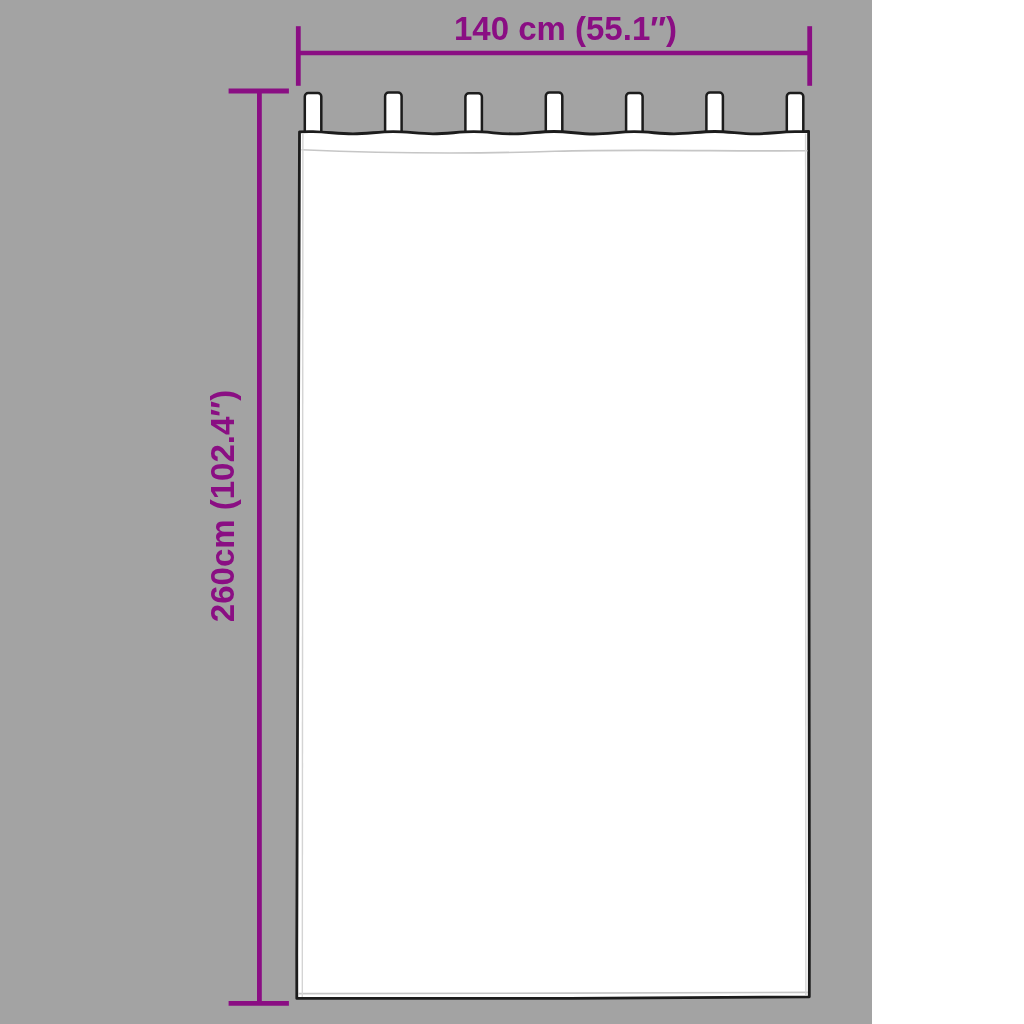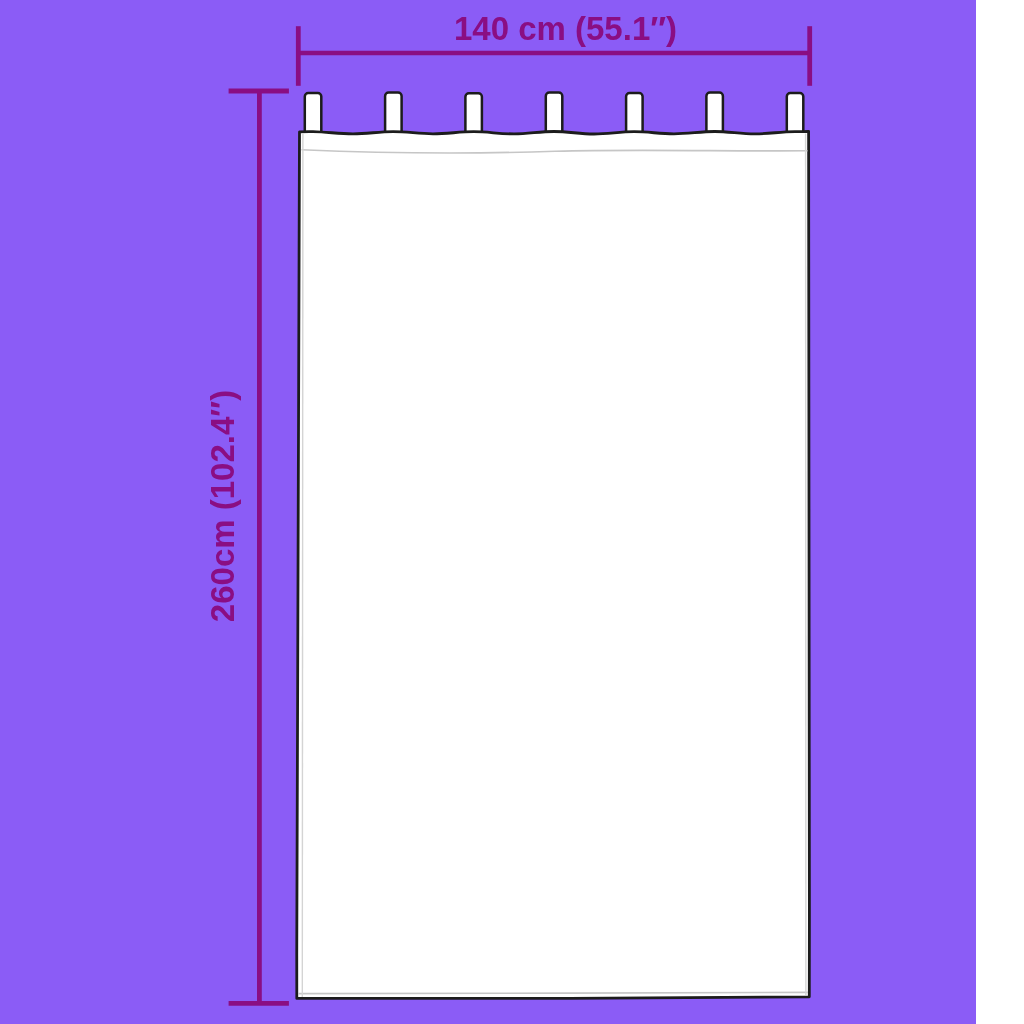--- a/index.html
+++ b/index.html
@@ -1,16 +1,16 @@
 <!DOCTYPE html>
 <html><head>
 <meta charset="utf-8">
 <style>
   html,body{margin:0;padding:0;background:#ffffff;}
-  .wrap{width:976px;height:1024px;position:relative;background:#8b5cf6;overflow:hidden;}
+  .wrap{width:872px;height:1024px;position:relative;background:#a3a3a3;overflow:hidden;}
   svg{display:block;}
   text{font-family:"Liberation Sans",sans-serif;font-weight:bold;fill:#8A0E83;}
 </style>
 </head>
 <body>
 
 <div class="wrap">
 <svg width="1024" height="1024" viewBox="0 0 1024 1024">
 
   <rect x="304.8" y="93" width="16.5" height="44" rx="3.5" fill="#ffffff" stroke="#1c1c1c" stroke-width="2.5"></rect>

